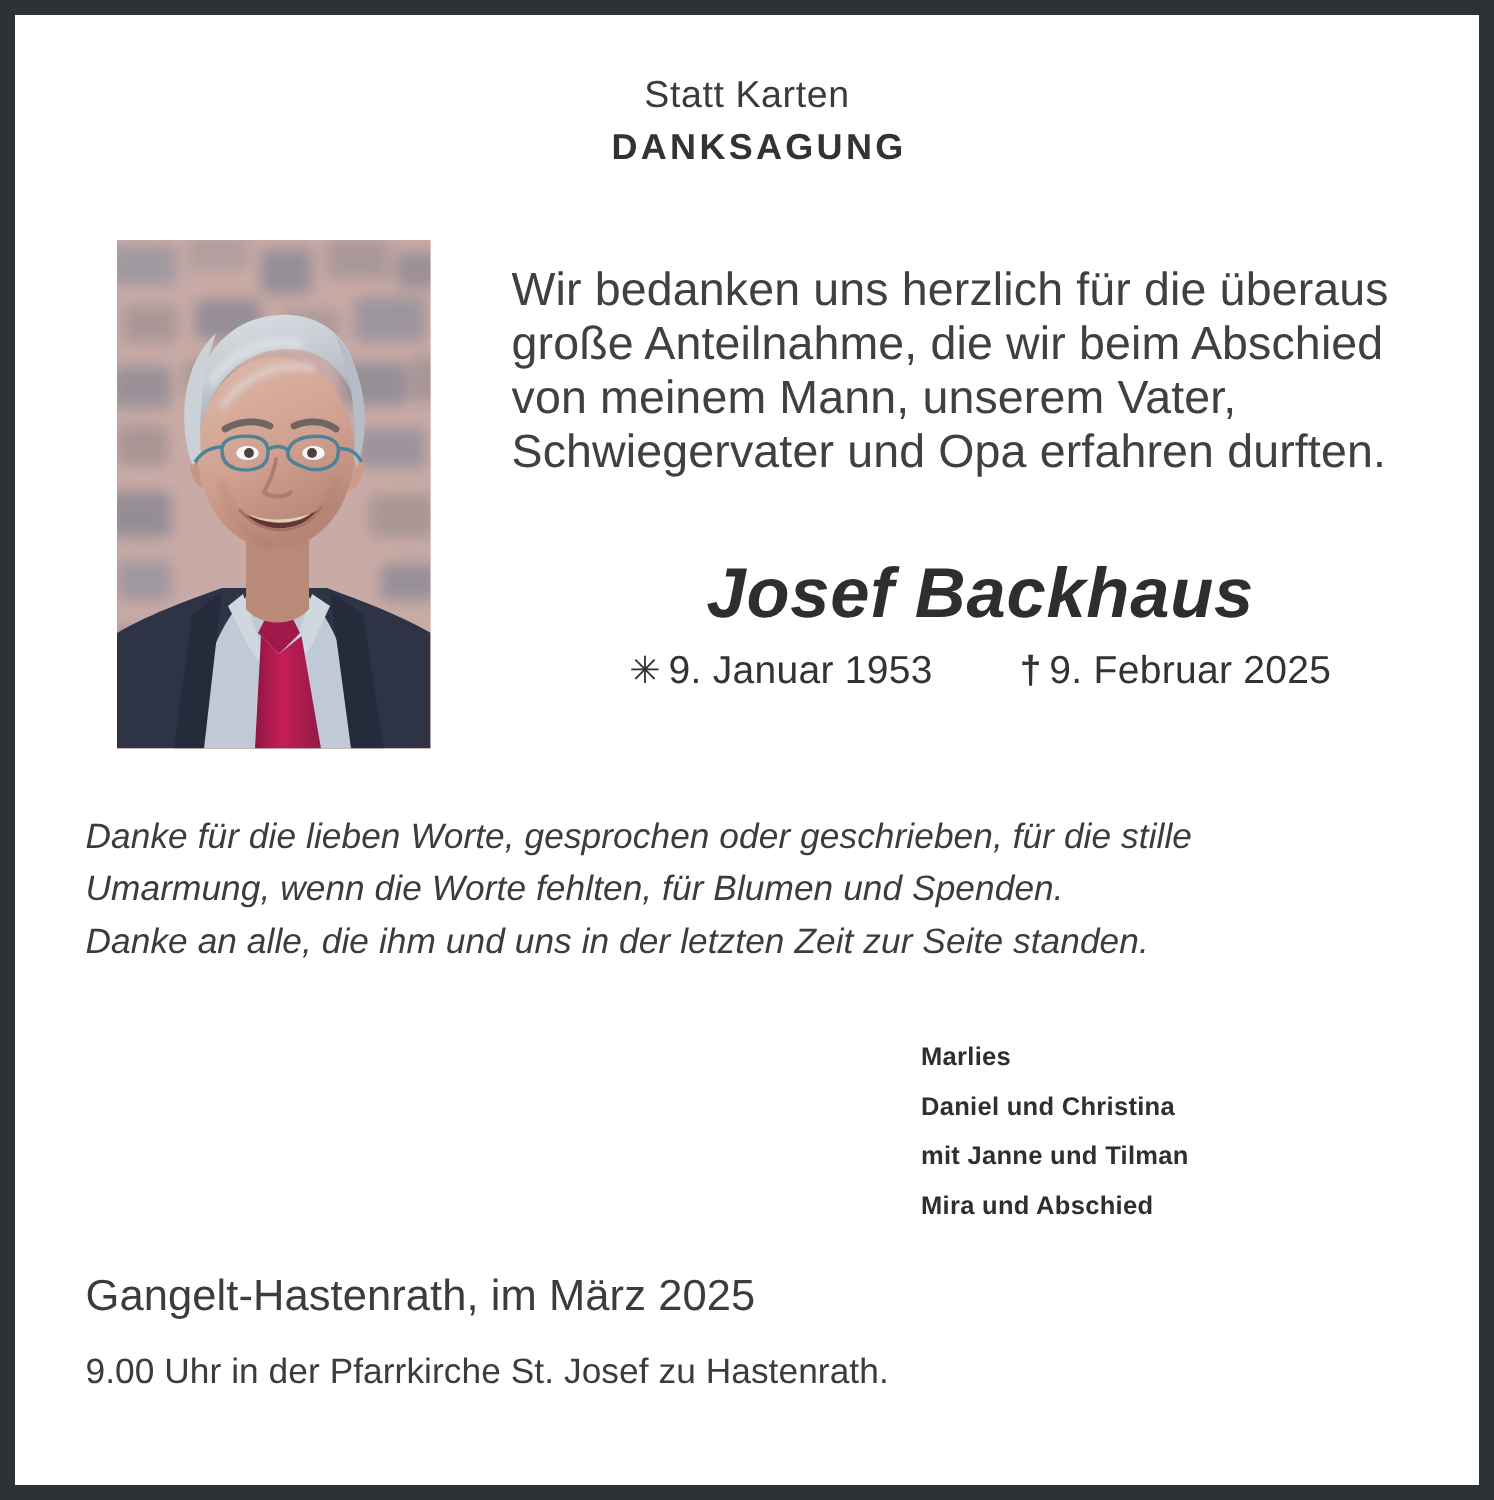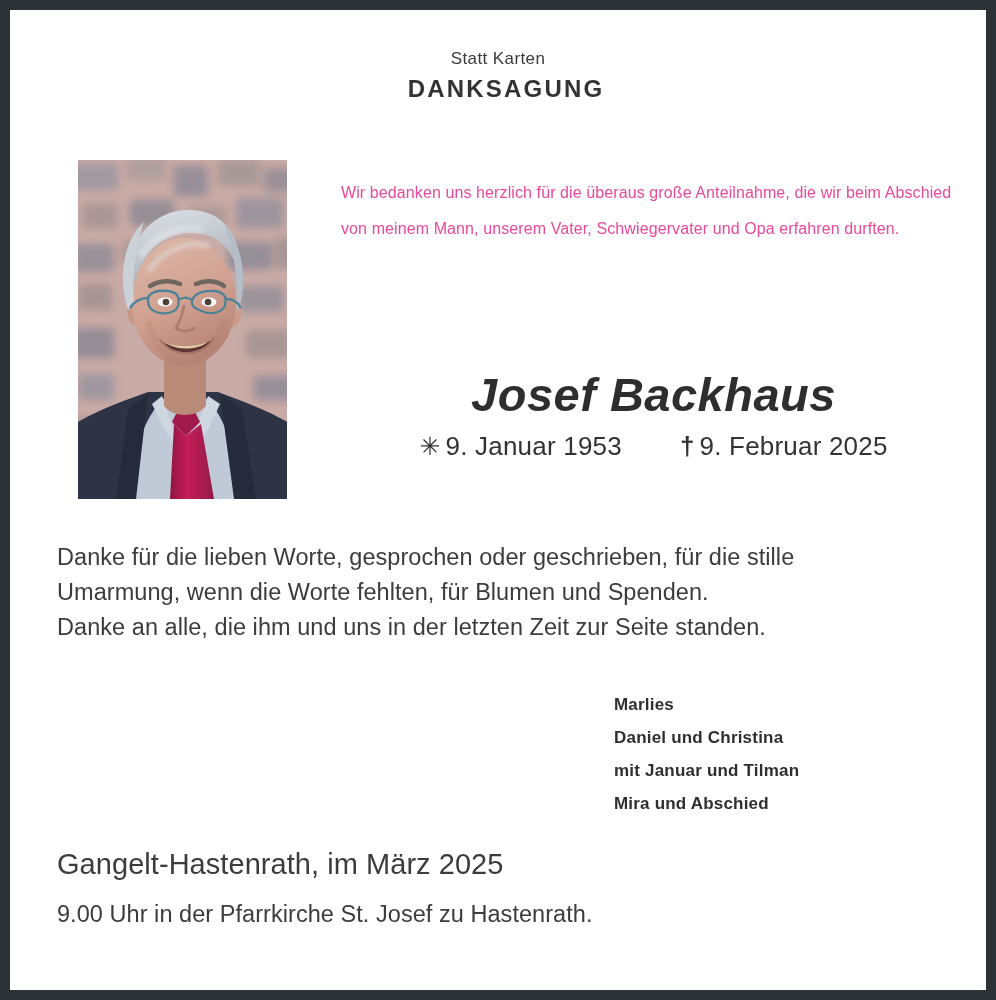--- a/index.html
+++ b/index.html
@@ -34,21 +34,21 @@
 
   
   .header-block {
     position: absolute;
     top: 38px;
     left: 0;
     width: 100%;
     text-align: center;
   }
   .statt-karten {
-    font-size: 17px;
+    font-size: 25px;
     color: #3a3a3a;
     letter-spacing: 0.4px;
     line-height: 1.25;
     font-weight: 400;
   }
   .danksagung {
     font-size: 24px;
     font-weight: 700;
     color: #333333;
     letter-spacing: 2.2px;
@@ -68,23 +68,23 @@
     background: #c9a9a5;
   }
   .portrait svg { display: block; width: 100%; height: 100%; }
 
   
   .intro-text {
     position: absolute;
     left: 331px;
     top: 165px;
     width: 625px;
-    font-size: 16px;
+    font-size: 31px;
     line-height: 36px;
-    color: #ec4899;
+    color: #404040;
     letter-spacing: 0.1px;
   }
 
   
   .name-block {
     position: absolute;
     left: 331px;
     top: 360px;
     width: 625px;
     text-align: center;
@@ -114,20 +114,21 @@
   
   .thanks-text {
     position: absolute;
     left: 47px;
     top: 530px;
     width: 900px;
     font-size: 23.5px;
     line-height: 35px;
     color: #3c3c3c;
     letter-spacing: 0.05px;
+    font-style: italic;
   }
 
   
   .family-block {
     position: absolute;
     left: 604px;
     top: 678px;
     font-size: 17px;
     font-weight: 700;
     color: #2f2f2f;
@@ -296,21 +297,21 @@
 
     <div class="thanks-text">
       <div>Danke für die lieben Worte, gesprochen oder geschrieben, für die stille</div>
       <div>Umarmung, wenn die Worte fehlten, für Blumen und Spenden.</div>
       <div>Danke an alle, die ihm und uns in der letzten Zeit zur Seite standen.</div>
     </div>
 
     <div class="family-block">
       <div>Marlies</div>
       <div>Daniel und Christina</div>
-      <div>mit Januar und Tilman</div>
+      <div>mit Janne und Tilman</div>
       <div>Mira und Abschied</div>
     </div>
 
     <div class="place-line">Gangelt-Hastenrath, im März 2025</div>
 
     <div class="service-text">
       <div>9.00 Uhr in der Pfarrkirche St. Josef zu Hastenrath.</div>
     </div>
 
   </div>

